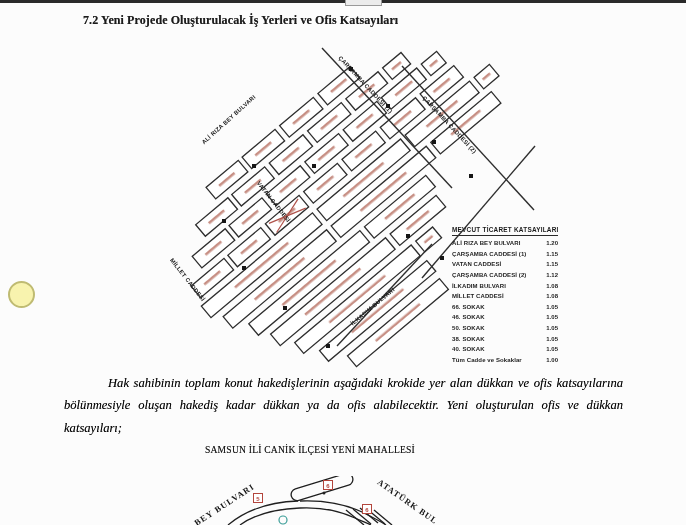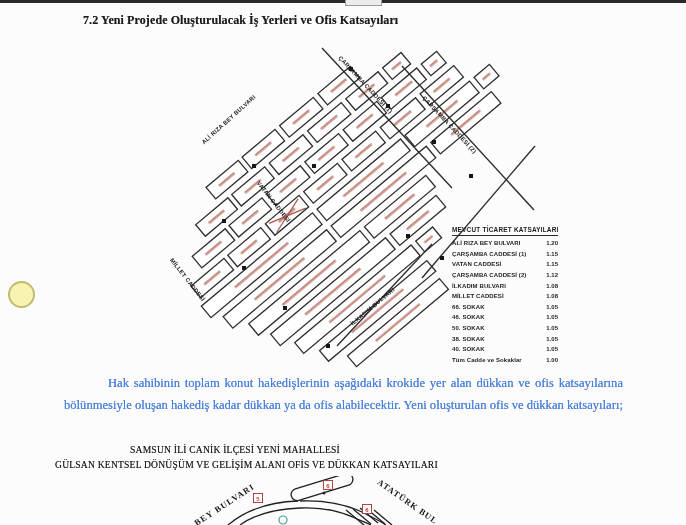--- a/index.html
+++ b/index.html
@@ -22,23 +22,23 @@
   .coef-head{font-size:6.4px;font-weight:bold;letter-spacing:.25px;color:#1a1a1a;
     border-bottom:1.2px solid #2a2a2a;padding-bottom:2px;margin-bottom:2px;white-space:nowrap;}
   .trow{display:flex;justify-content:space-between;align-items:center;height:10.6px;white-space:nowrap;}
   .trow .lbl{font-size:6px;font-weight:bold;color:#222;letter-spacing:.1px;}
   .trow .val{font-size:6px;font-weight:bold;color:#222;}
   
   .highlight-dot{position:absolute;left:8px;top:281px;width:27px;height:27px;border-radius:50%;
     background:#f8f3a6;border:2px solid #b9b464;opacity:.9;box-sizing:border-box;}
   
   .body-par{position:absolute;left:64px;top:372px;width:559px;font-size:12.6px;line-height:22.4px;
-    text-align:justify;text-indent:44px;color:#3b82f6;text-shadow:0 0 .4px rgba(0,0,0,.45);}
-  
-  .headings{position:absolute;left:55px;top:444px;width:360px;text-align:center;color:#161616;}
+    text-align:justify;text-indent:44px;color:#000000;text-shadow:0 0 .4px rgba(0,0,0,.45);font-style:italic;}
+  
+  .headings{position:absolute;left:55px;top:444px;width:360px;text-align:right;color:#161616;}
   .headings .h1{font-size:9.6px;letter-spacing:.2px;white-space:nowrap;text-shadow:0 0 .4px rgba(0,0,0,.5);}
   .headings .h2{font-size:9.6px;letter-spacing:.2px;white-space:nowrap;margin-top:3.5px;text-shadow:0 0 .4px rgba(0,0,0,.5);}
   
   .sketch-wrap{position:absolute;left:150px;top:476px;width:400px;height:49px;}
   svg text{font-family:"Liberation Sans",sans-serif;}
   svg text.serifed{font-family:"Liberation Serif",serif;}
 </style>
 </head>
 <body>
 
@@ -202,21 +202,20 @@
       <span class="val">1.00</span>
     </div>
 </div>
 
 <div class="highlight-dot"></div>
 
 <div class="body-par">Hak sahibinin toplam konut hakedişlerinin aşağıdaki krokide yer alan dükkan ve ofis katsayılarına bölünmesiyle oluşan hakediş kadar dükkan ya da ofis alabilecektir. Yeni oluşturulan ofis ve dükkan katsayıları;</div>
 
 <div class="headings">
   <div class="h1">SAMSUN İLİ CANİK İLÇESİ YENİ MAHALLESİ</div>
-  <div class="h2">GÜLSAN KENTSEL DÖNÜŞÜM VE GELİŞİM ALANI OFİS VE DÜKKAN KATSAYILARI</div>
 </div>
 
 <div class="sketch-wrap">
 <svg width="400" height="49" viewBox="0 0 400 49">
   <g stroke="#1f1f1f" stroke-width="1.3" fill="none">
     <path d="M 78,49 C 96,34 118,26 148,25"></path>
     <path d="M 90,49 C 104,39 122,33 150,32"></path>
     <rect x="140" y="5" width="64" height="12" rx="6" transform="rotate(-17 172 11)"></rect>
     <path d="M 150,25 C 175,24 195,28 212,36 C 222,41 230,45 236,49"></path>
     <path d="M 150,32 C 172,31 190,35 205,42 C 211,45 217,47 221,49"></path>

